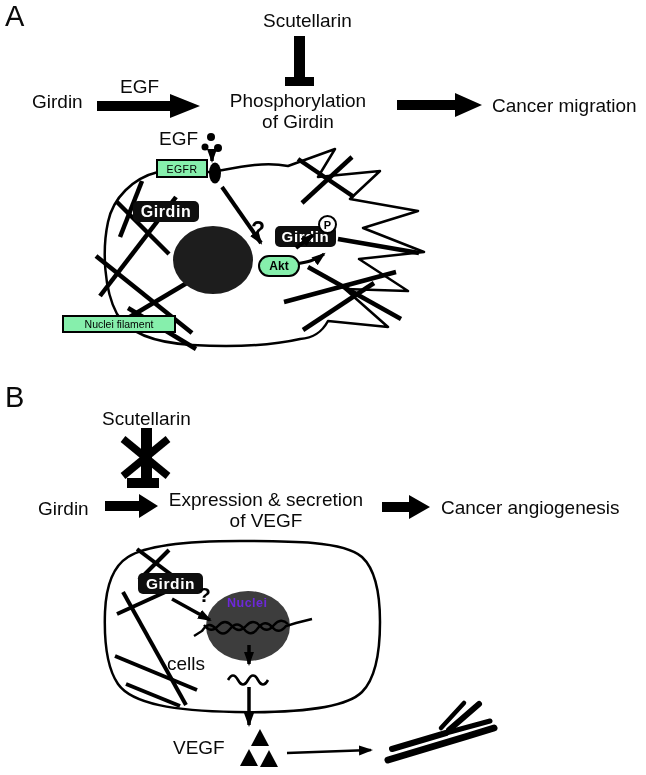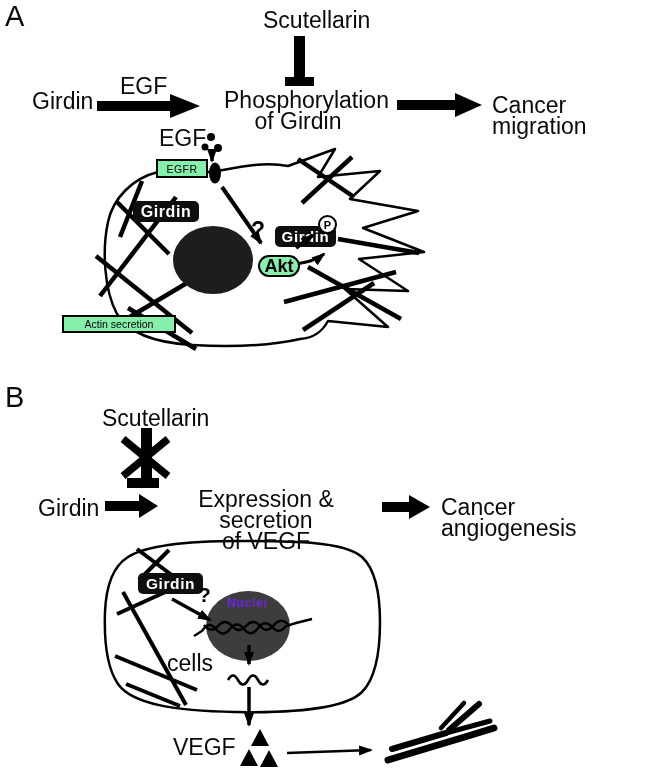--- a/index.html
+++ b/index.html
@@ -1,19 +1,19 @@
 <!DOCTYPE html>
 <html><head>
 <meta charset="utf-8">
 <style>
   html,body{margin:0;padding:0;background:#fff;}
   .stage{position:relative;width:646px;height:775px;background:#fff;overflow:hidden;
          font-family:"Liberation Sans","DejaVu Sans",sans-serif;color:#0a0a0a;}
   .stage svg{position:absolute;left:0;top:0;}
-  .lbl{position:absolute;font-size:23px;font-weight:500;line-height:21px;white-space:pre-line;color:#0a0a0a;}
+  .lbl{position:absolute;font-size:19px;font-weight:500;line-height:21px;white-space:pre-line;color:#0a0a0a;}
   .ctr{text-align:center;}
   .panel-letter{position:absolute;font-size:29px;font-weight:400;color:#0a0a0a;}
   .gbox{position:absolute;background:#0e0e0e;color:#fff;border-radius:5px;
         display:flex;align-items:center;justify-content:center;
         font-weight:600;letter-spacing:.6px;}
   .wbox{position:absolute;background:#86efac;border:2px solid #000;
         display:flex;align-items:center;justify-content:center;color:#000;}
   .pill{border-radius:11px;}
   .pbadge{position:absolute;width:15px;height:15px;background:#fff;border:2.5px solid #000;
           border-radius:50%;display:flex;align-items:center;justify-content:center;
@@ -133,22 +133,22 @@
   <div class="lbl ctr" style="left:224px;top:90px;width:148px;">Phosphorylation
 of Girdin</div>
   <div class="lbl" style="left:492px;top:95px;">Cancer migration</div>
 
   <div class="lbl" style="left:159px;top:128px;">EGF</div>
   <div class="wbox" style="left:156px;top:159px;width:48px;height:15px;font-size:10.5px;letter-spacing:.5px;">EGFR</div>
   <div class="gbox" style="left:133px;top:201px;width:66px;height:21px;font-size:16px;">Girdin</div>
   <div class="qmark" style="left:251px;top:217px;">?</div>
   <div class="gbox" style="left:275px;top:226px;width:61px;height:21px;font-size:15px;">Girdin</div>
   <div class="pbadge" style="left:318px;top:215px;">P</div>
-  <div class="wbox pill" style="left:258px;top:255px;width:38px;height:18px;font-size:18px;font-weight:600;">Akt</div>
-  <div class="wbox" style="left:62px;top:315px;width:110px;height:14px;font-size:10.5px;">Actin secretion</div>
+  <div class="wbox pill" style="left:258px;top:255px;width:38px;height:18px;font-size:12px;font-weight:600;">Akt</div>
+  <div class="wbox" style="left:62px;top:315px;width:110px;height:14px;font-size:10.5px;">Nuclei filament</div>
 
   <div class="panel-letter" style="left:5px;top:381px;">B</div>
   <div class="lbl" style="left:102px;top:408px;">Scutellarin</div>
   <div class="lbl" style="left:38px;top:498px;">Girdin</div>
   <div class="lbl" style="left:441px;top:497px;">Cancer angiogenesis</div>
   <div class="lbl ctr" style="left:163px;top:489px;width:206px;">Expression &amp; secretion
 of VEGF</div>
 
   <div class="gbox" style="left:138px;top:573px;width:65px;height:21px;font-size:15.5px;">Girdin</div>
   <div class="qmark" style="left:198px;top:583px;font-size:21px;">?</div>

